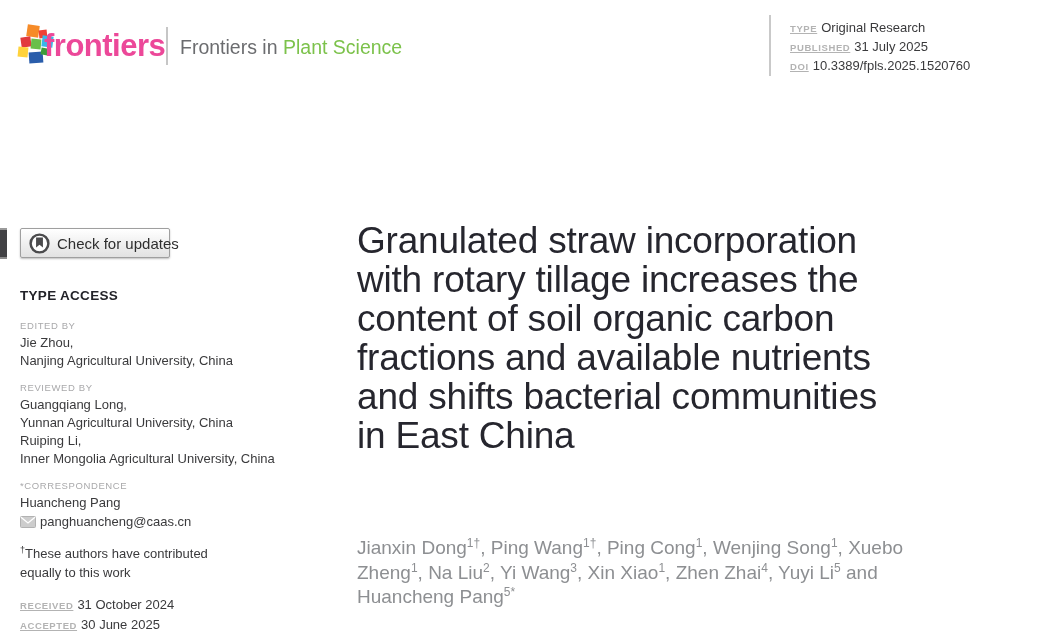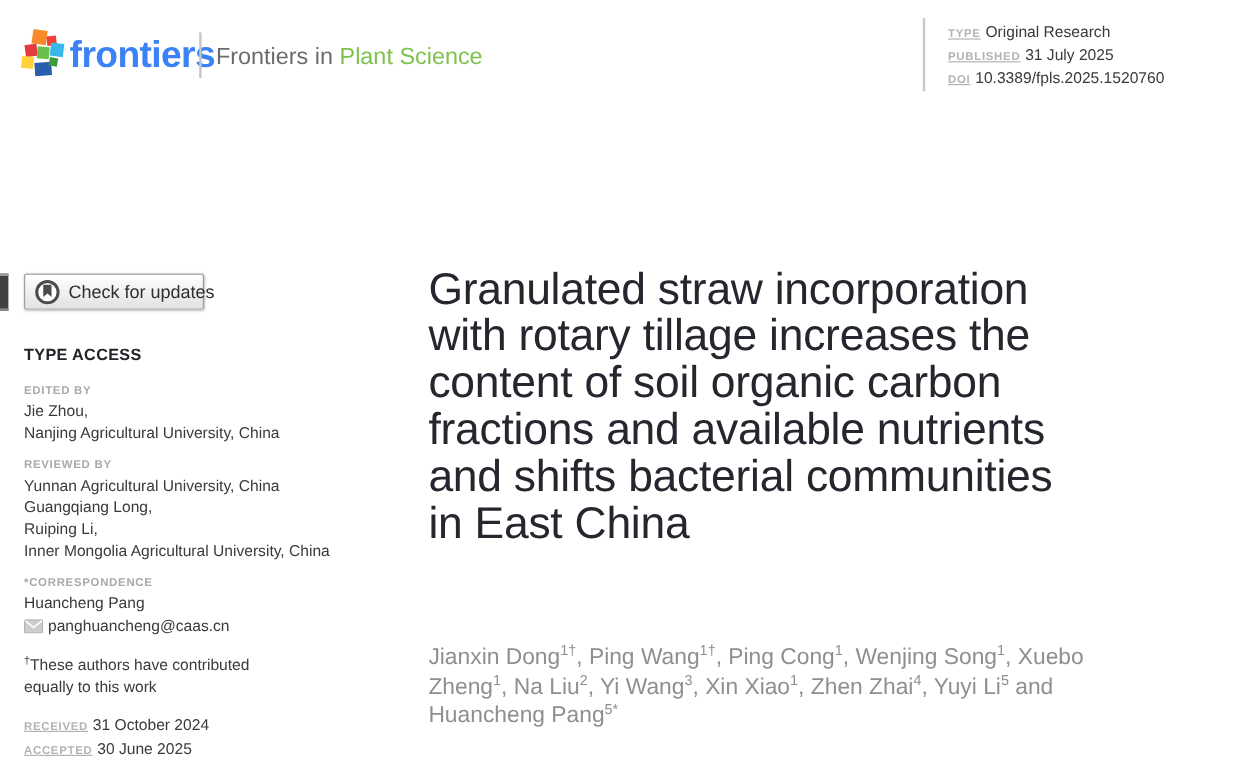--- a/index.html
+++ b/index.html
@@ -18,22 +18,22 @@
   .c1 { left: 11px; top: 1px;  width: 12px; height: 12px; background: #f68b28; transform: rotate(8deg); }
   .c2 { left: 23px; top: 6px;  width: 8px;  height: 8px;  background: #ef4136; transform: rotate(-6deg); }
   .c3 { left: 26px; top: 12px; width: 11px; height: 11px; background: #39b7e9; transform: rotate(7deg); }
   .c4 { left: 5px;  top: 13px; width: 10px; height: 10px; background: #e23a3e; transform: rotate(-8deg); }
   .c5 { left: 15px; top: 15px; width: 10px; height: 10px; background: #69bf4a; transform: rotate(5deg); }
   .c6 { left: 2px;  top: 23px; width: 10px; height: 10px; background: #ffd23c; transform: rotate(6deg); }
   .c7 { left: 13px; top: 28px; width: 14px; height: 11px; background: #2a5dab; transform: rotate(-4deg); }
   .c8 { left: 25px; top: 24px; width: 7px;  height: 7px;  background: #3e9c3a; transform: rotate(10deg); }
 
   .logo-word {
-    position: absolute; left: 58px; top: 28px;
-    font-size: 31px; font-weight: bold; color: #3b82f6; letter-spacing: -0.5px;
+    position: absolute; left: 44px; top: 28px;
+    font-size: 31px; font-weight: bold; color: #ec4899; letter-spacing: -0.5px;
   }
   .logo-divider {
     position: absolute; left: 166px; top: 27px; width: 2px; height: 38px; background: #c6c6c6;
   }
   .journal-line {
     position: absolute; left: 180px; top: 36px; font-size: 19.5px; color: #6b6c6f;
   }
   .journal-green { color: #7cc24b; }
 
   .meta-divider {
@@ -64,21 +64,21 @@
   }
   .crossmark-btn .label { font-size: 15px; color: #2e2e2e; white-space: nowrap; }
 
   
   .sidebar { position: absolute; left: 20px; top: 288px; width: 300px; }
   .open-access {
     font-size: 13.5px; font-weight: bold; color: #232329; letter-spacing: 0.3px;
     margin-bottom: 17px;
   }
   .side-label {
-    font-size: 9.5px; font-weight: bold; color: #a9a9ab;
+    font-size: 9.5px; font-weight: normal; color: #a9a9ab;
     letter-spacing: 0.6px; text-transform: uppercase; margin-bottom: 3px;
   }
   .side-line { font-size: 13px; color: #3a3a3c; line-height: 18px; }
   .side-section { margin-bottom: 12px; }
   .email-row { display: flex; align-items: center; gap: 4px; margin-top: 2px; cursor: pointer; }
   .email-text { font-size: 13px; color: #3a3a3c; }
   .note { font-size: 13px; color: #3a3a3c; line-height: 19px; width: 232px; margin-bottom: 12px; }
   .note sup { font-size: 9px; }
   .date-row { height: 20px; line-height: 20px; white-space: nowrap; }
 
@@ -145,22 +145,22 @@
     <div class="open-access">TYPE ACCESS</div>
 
     <div class="side-section">
       <div class="side-label">EDITED BY</div>
       <div class="side-line">Jie Zhou,</div>
       <div class="side-line">Nanjing Agricultural University, China</div>
     </div>
 
     <div class="side-section">
       <div class="side-label">REVIEWED BY</div>
+      <div class="side-line">Guangqiang Long,</div>
       <div class="side-line">Yunnan Agricultural University, China</div>
-      <div class="side-line">Guangqiang Long,</div>
       <div class="side-line">Ruiping Li,</div>
       <div class="side-line">Inner Mongolia Agricultural University, China</div>
     </div>
 
     <div class="side-section">
       <div class="side-label">*CORRESPONDENCE</div>
       <div class="side-line">Huancheng Pang</div>
       <div class="email-row">
         <span style="display:inline-flex;">
           <svg width="16" height="12" viewBox="0 0 16 12">

